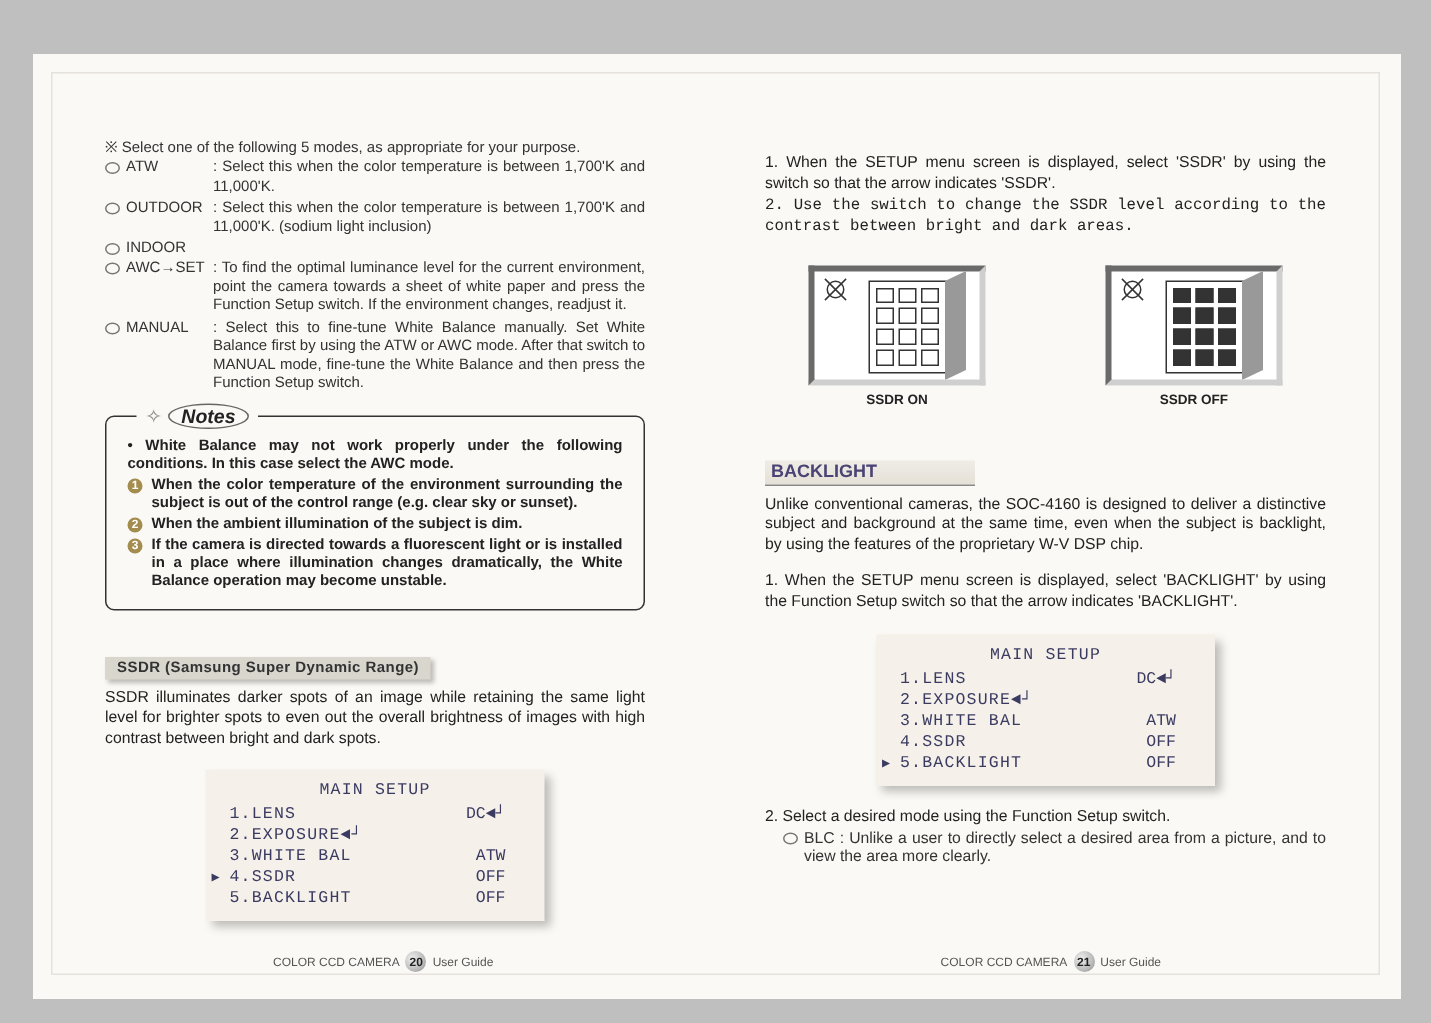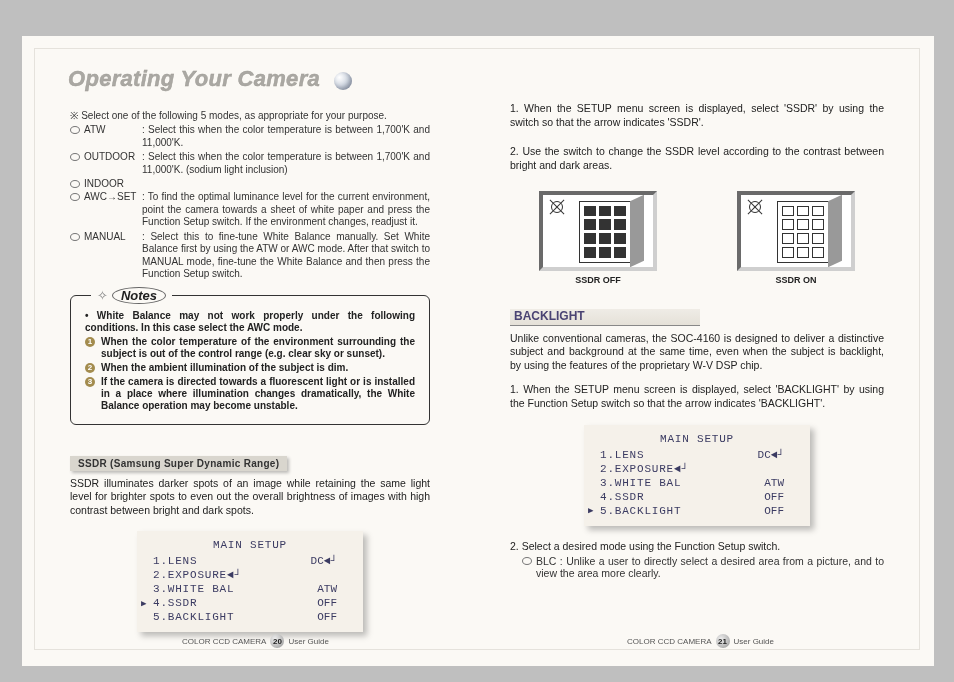--- a/index.html
+++ b/index.html
@@ -189,21 +189,21 @@
   }
   .menu-row .val { letter-spacing: 0; }
   
   .instr {
     font-family: Arial, Helvetica, sans-serif;
     font-size: 10.5px;
     line-height: 1.3;
     text-align: justify;
     margin-top: 18px;
   }
-  .instr + .instr { margin-top: 16px; }
+  .instr + .instr { margin-top: 2px; font-family: Liberation Mono, monospace; }
   .ssdr-pair {
     display: flex;
     justify-content: center;
     gap: 80px;
     margin-top: 18px;
   }
   .ssdr-item { text-align: center; }
   .ssdr-frame {
     width: 118px;
     height: 80px;
@@ -255,29 +255,29 @@
   }
   .dark .building div { background: #333; }
   .dark .sun { border-color: #333; }
   .ssdr-cap {
     font-family: Arial, Helvetica, sans-serif;
     font-weight: bold;
     font-size: 9px;
     margin-top: 4px;
   }
   .sec-heading {
-    margin-top: 24px;
+    margin-top: 36px;
     font-family: Arial, Helvetica, sans-serif;
     font-weight: bold;
     font-size: 12px;
     color: #4a4373;
     border-bottom: 1px solid #888;
     padding-bottom: 2px;
     padding-left: 4px;
-    width: 190px;
+    width: 140px;
     background: linear-gradient(#efece6,#e5e1d8);
   }
   .r-para { margin-top: 6px; font-family: Arial, Helvetica, sans-serif; font-size: 10.5px; line-height: 1.3; text-align: justify; }
   .footer {
     position: absolute;
     bottom: 18px;
     font-family: Arial, Helvetica, sans-serif;
     font-size: 8px;
     color: #555;
     display: flex;
@@ -297,24 +297,20 @@
     align-items: center;
     justify-content: center;
   }
 </style>
 </head>
 <body>
 
 <div class="page">
 
   <div class="col">
-    <div class="title-row">
-      <div class="main-title">Operating Your Camera</div>
-      <div class="sphere"></div>
-    </div>
 
     <div class="intro">※ Select one of the following 5 modes, as appropriate for your purpose.</div>
 
     <div class="mode-row">
       <span class="mode-label">
           <span class="mode-icon"></span>
           <span>ATW</span>
         </span>
       <span class="mode-desc">Select this when the color temperature is between 1,700'K and 11,000'K.</span>
     </div>
@@ -400,58 +396,58 @@
     </div>
   </div>
 
   <div class="col col-r">
     <div style="height:10px"></div>
     <div class="instr">1. When the SETUP menu screen is displayed, select 'SSDR' by using the switch so that the arrow indicates 'SSDR'.</div>
     <div class="instr">2. Use the switch to change the SSDR level according to the contrast between bright and dark areas.</div>
 
     <div class="ssdr-pair">
       <div class="ssdr-item">
+        <div class="ssdr-frame">
+          <div class="sun"></div>
+          <div class="building">
+              <div></div>
+              <div></div>
+              <div></div>
+              <div></div>
+              <div></div>
+              <div></div>
+              <div></div>
+              <div></div>
+              <div></div>
+              <div></div>
+              <div></div>
+              <div></div>
+            </div>
+        </div>
+        <div class="ssdr-cap">SSDR ON</div>
+      </div>
+      <div class="ssdr-item">
         <div class="ssdr-frame dark">
           <div class="sun"></div>
           <div class="building">
               <div></div>
               <div></div>
               <div></div>
               <div></div>
               <div></div>
               <div></div>
               <div></div>
               <div></div>
               <div></div>
               <div></div>
               <div></div>
               <div></div>
             </div>
         </div>
         <div class="ssdr-cap">SSDR OFF</div>
-      </div>
-      <div class="ssdr-item">
-        <div class="ssdr-frame">
-          <div class="sun"></div>
-          <div class="building">
-              <div></div>
-              <div></div>
-              <div></div>
-              <div></div>
-              <div></div>
-              <div></div>
-              <div></div>
-              <div></div>
-              <div></div>
-              <div></div>
-              <div></div>
-              <div></div>
-            </div>
-        </div>
-        <div class="ssdr-cap">SSDR ON</div>
       </div>
     </div>
 
     <div class="sec-heading">BACKLIGHT</div>
     <div class="r-para">Unlike conventional cameras, the SOC-4160 is designed to deliver a distinctive subject and background at the same time, even when the subject is backlight, by using the features of the proprietary W-V DSP chip.</div>
     <div class="instr" style="margin-top:11px">1. When the SETUP menu screen is displayed, select 'BACKLIGHT' by using the Function Setup switch so that the arrow indicates 'BACKLIGHT'.</div>
 
     <div class="menu-panel">
       <div class="menu-title">MAIN SETUP</div>
       <div class="menu-row">

